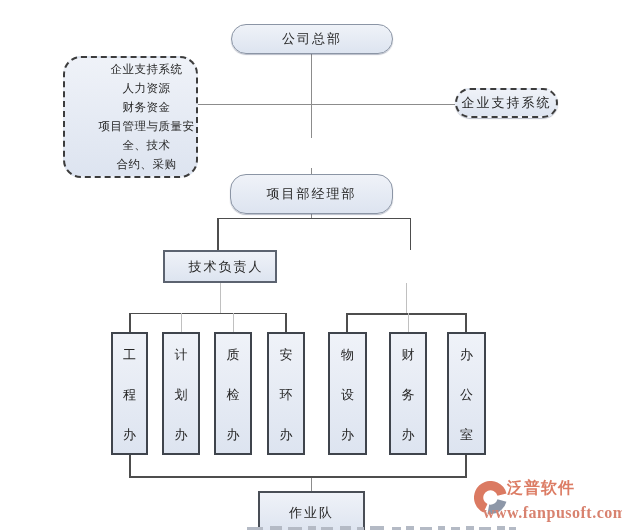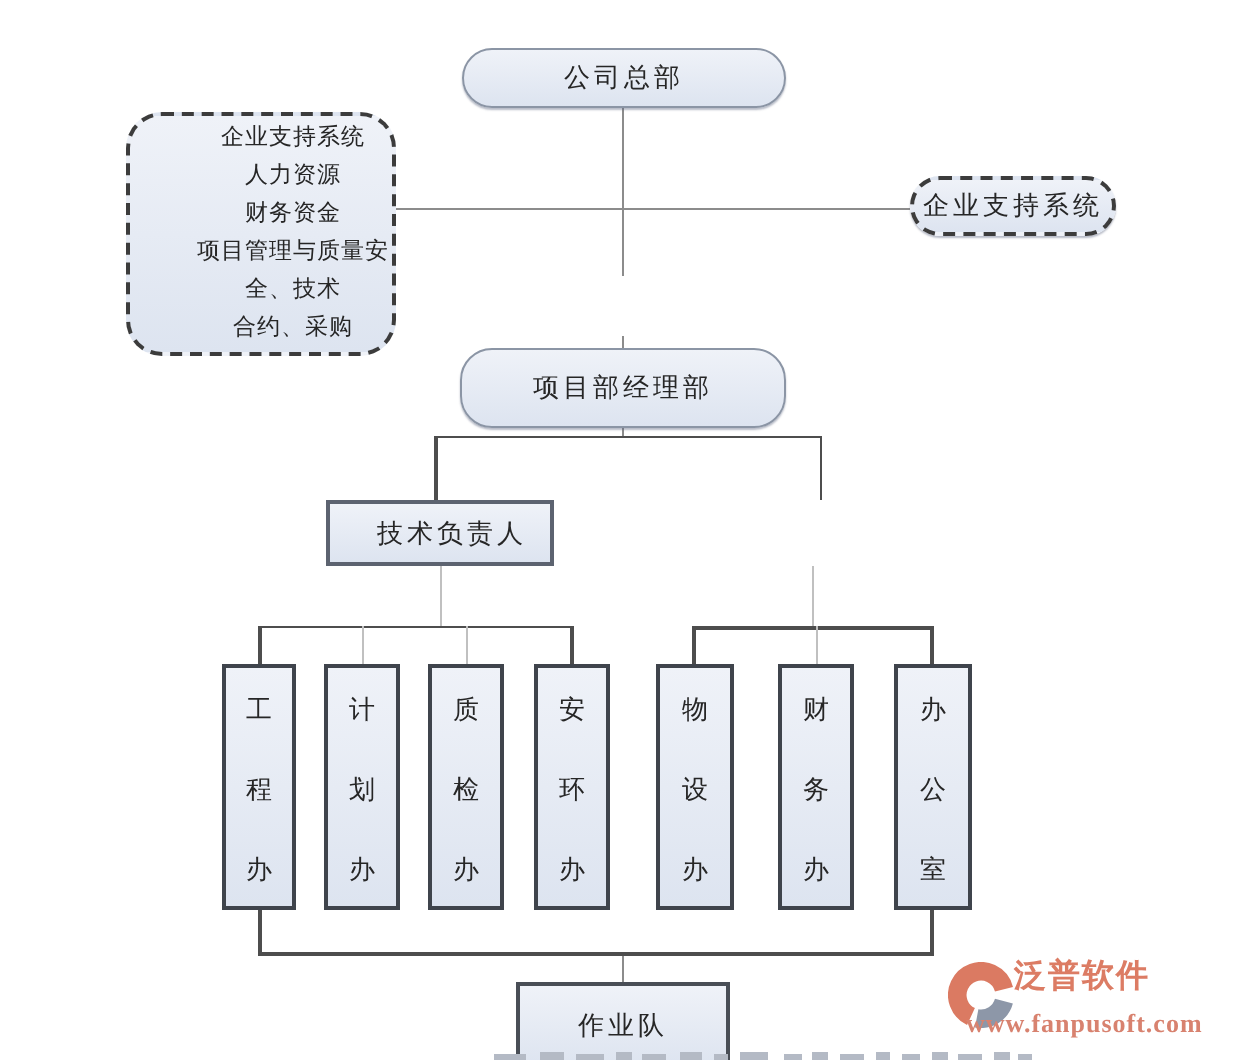--- a/index.html
+++ b/index.html
@@ -31,21 +31,21 @@
   .line{position:absolute;background:#8c8c8c;}
   .line.dark{background:#4d4d4d;}
   .line.faint{background:#c0c0c0;}
   .frag{position:absolute;background:#b4bac5;height:3px;bottom:0;}
   .brand-text{
     position:absolute;left:507px;top:478px;width:112px;
     font-size:16px;font-weight:700;color:#dc7c64;letter-spacing:1px;white-space:nowrap;
   }
   .brand-url{
     position:absolute;left:483px;top:504px;width:136px;
-    font-size:13px;font-weight:700;color:#d8826f;letter-spacing:0.5px;white-space:nowrap;
+    font-size:16px;font-weight:700;color:#d8826f;letter-spacing:0.5px;white-space:nowrap;
   }
   .logo-icon{position:absolute;left:474px;top:481px;}
 </style>
 </head>
 <body>
 
 <div class="stage">
 
   <div class="line" style="left:311px;top:54px;width:1px;height:84px;"></div>
   <div class="line" style="left:198px;top:104px;width:257px;height:1px;"></div>

